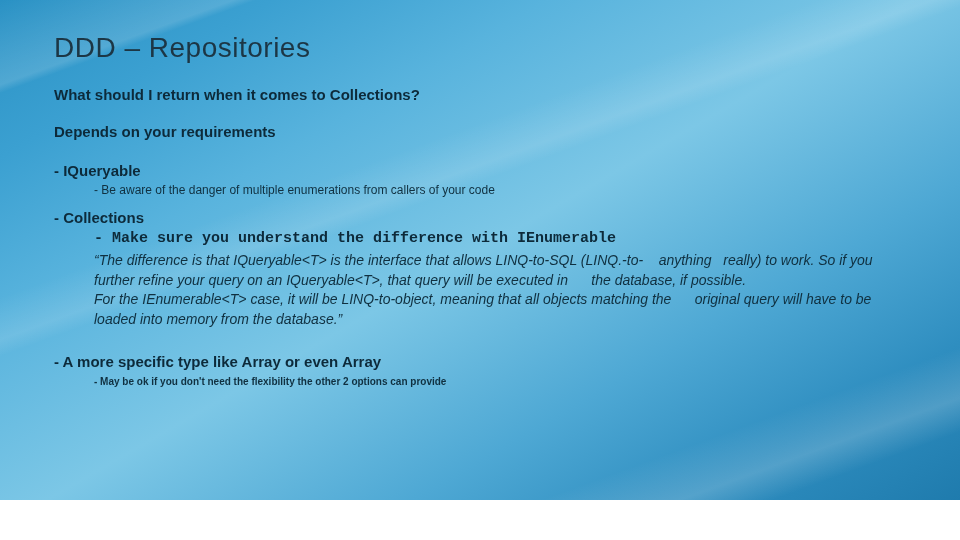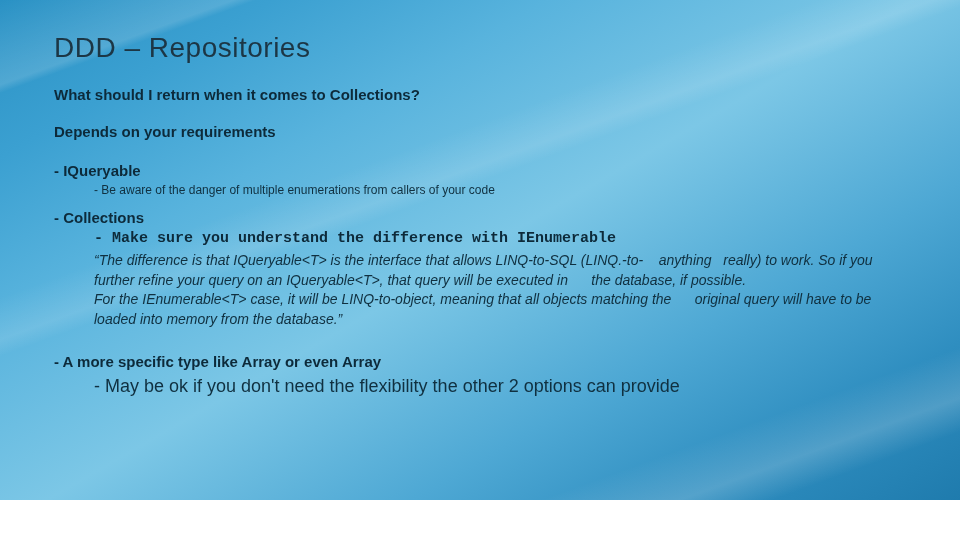--- a/index.html
+++ b/index.html
@@ -89,22 +89,22 @@
     font-size: 14px;
     font-style: italic;
     font-weight: 400;
     margin: 2px 0 4px 40px;
     color: #103040;
     line-height: 1.4;
     text-align: left;
   }
   .gap { height: 18px; }
   .bullet-l2-sm {
-    font-size: 18px;
-    font-weight: 400;
+    font-size: 10px;
+    font-weight: 700;
     margin: 6px 0 0 40px;
     color: #103040;
   }
 </style>
 </head>
 <body>
 
 <div class="slide">
   <div class="content">
 

